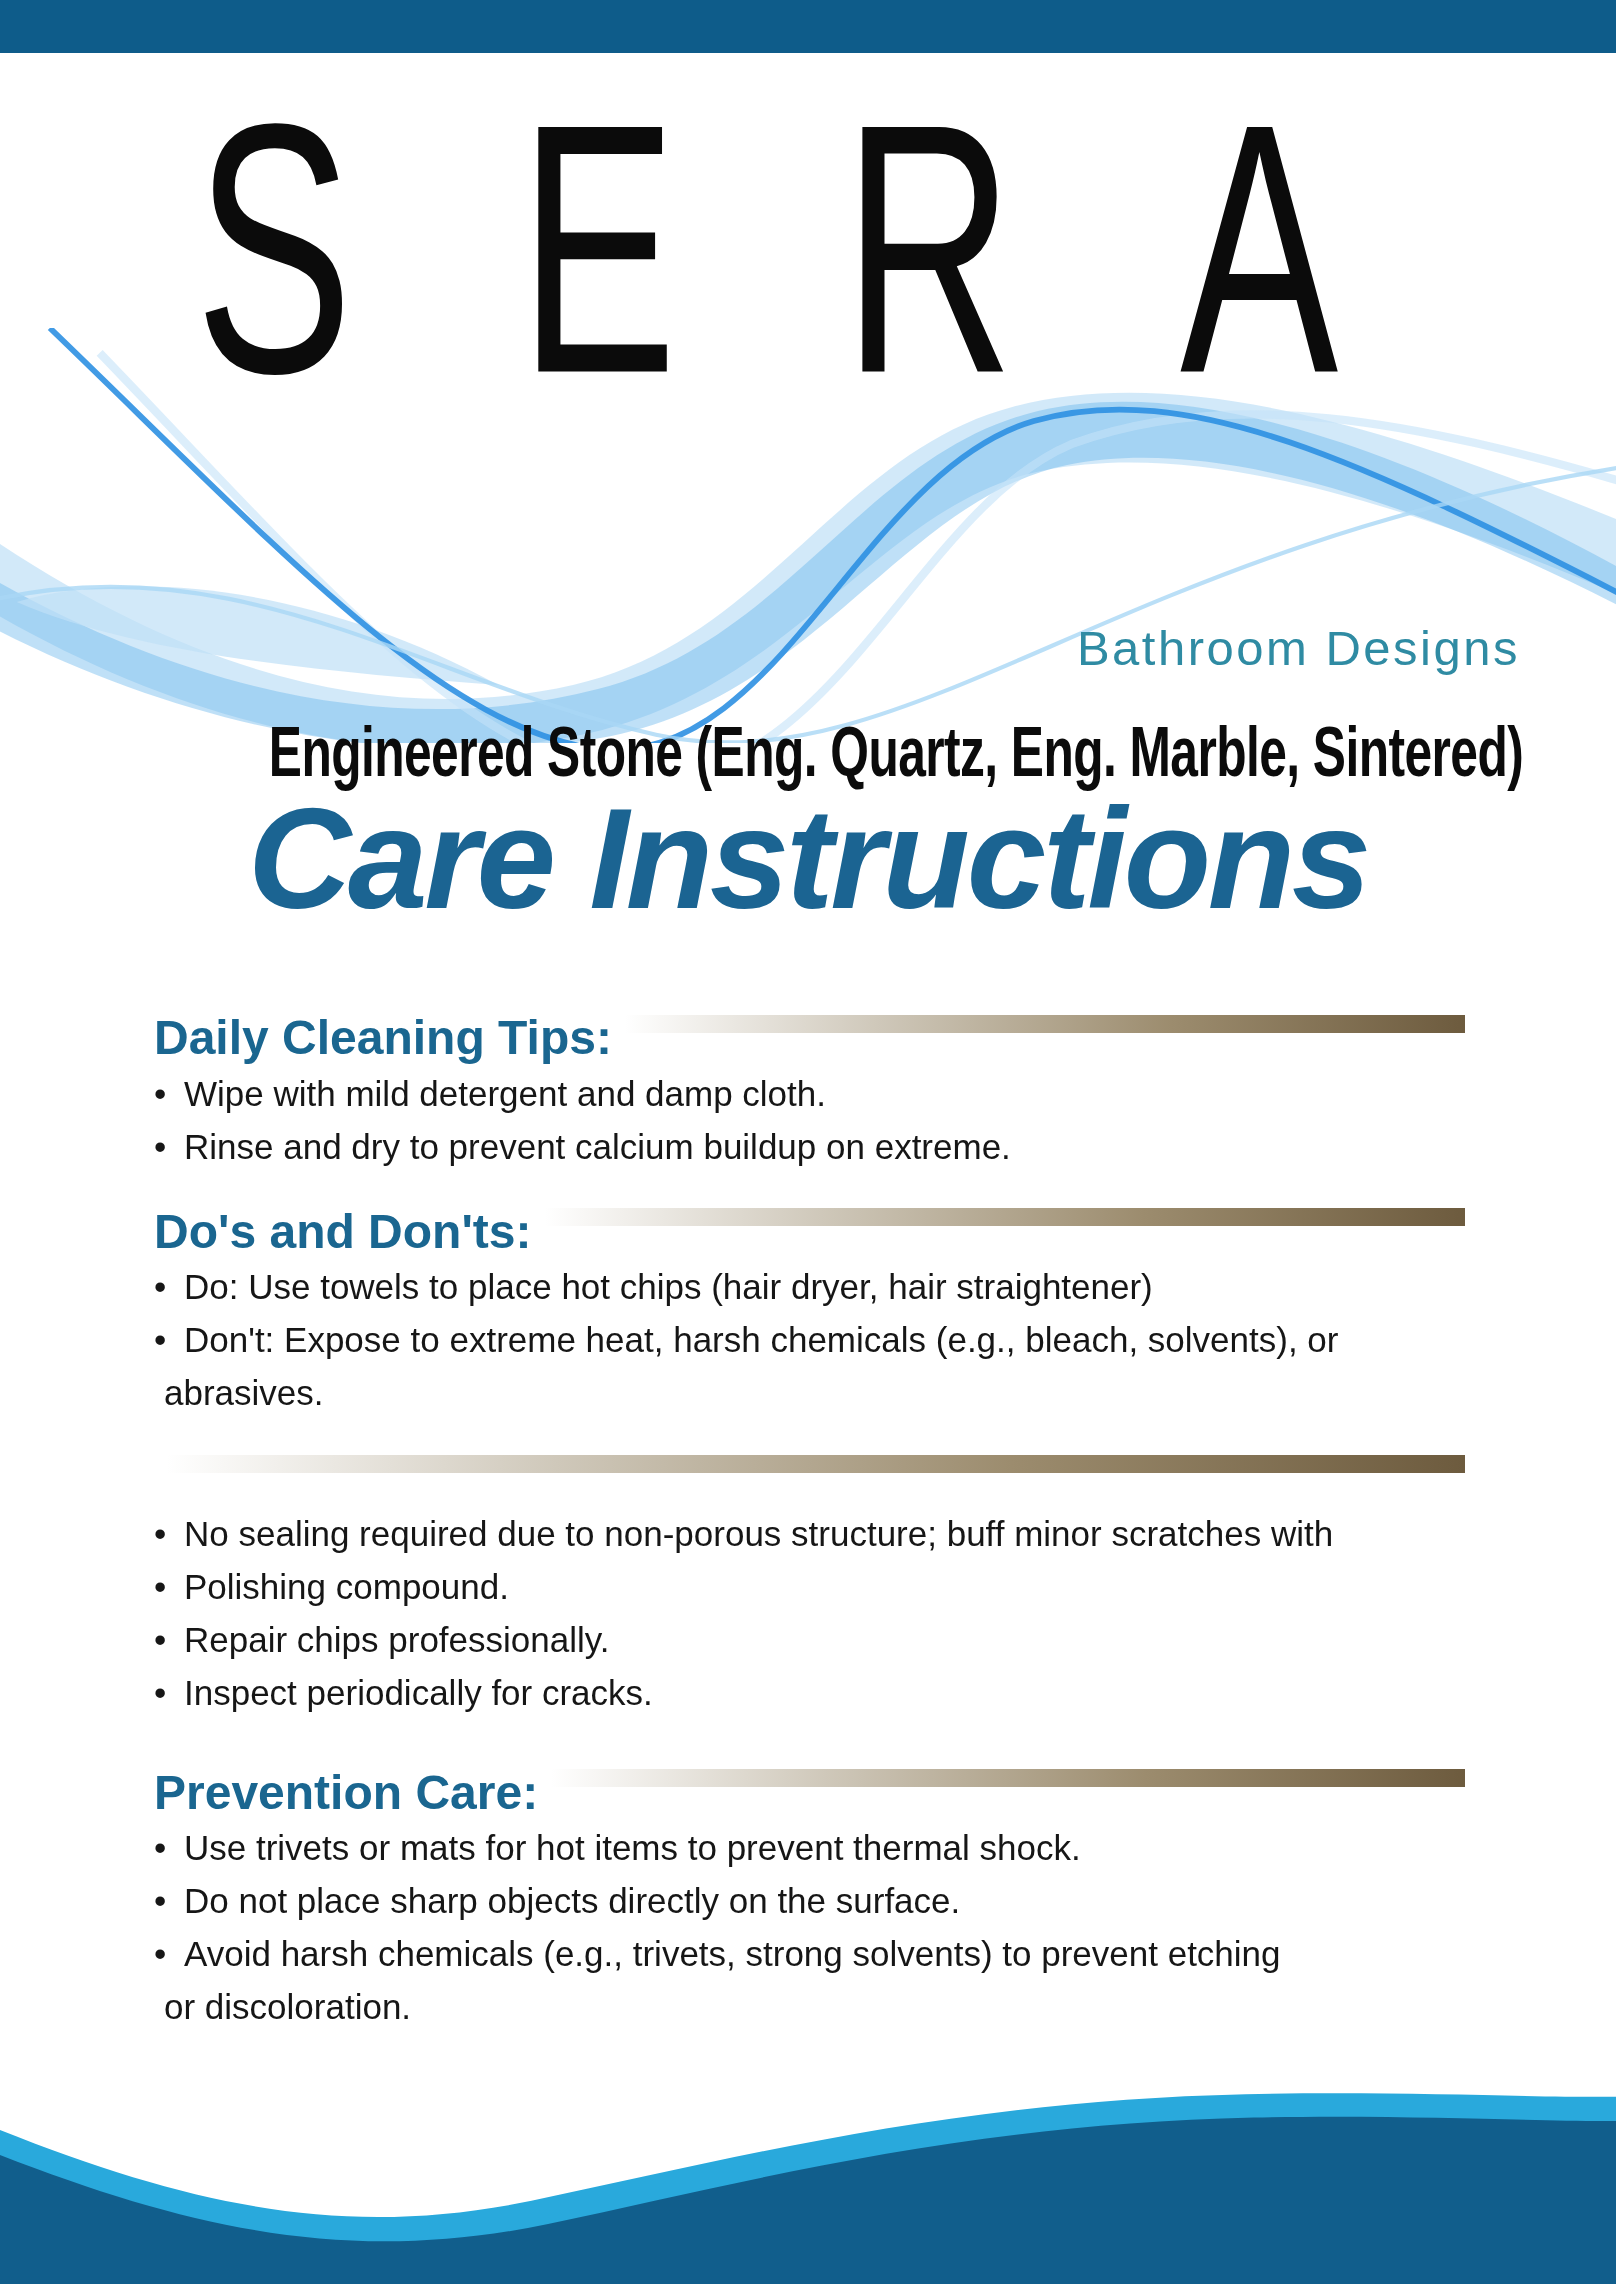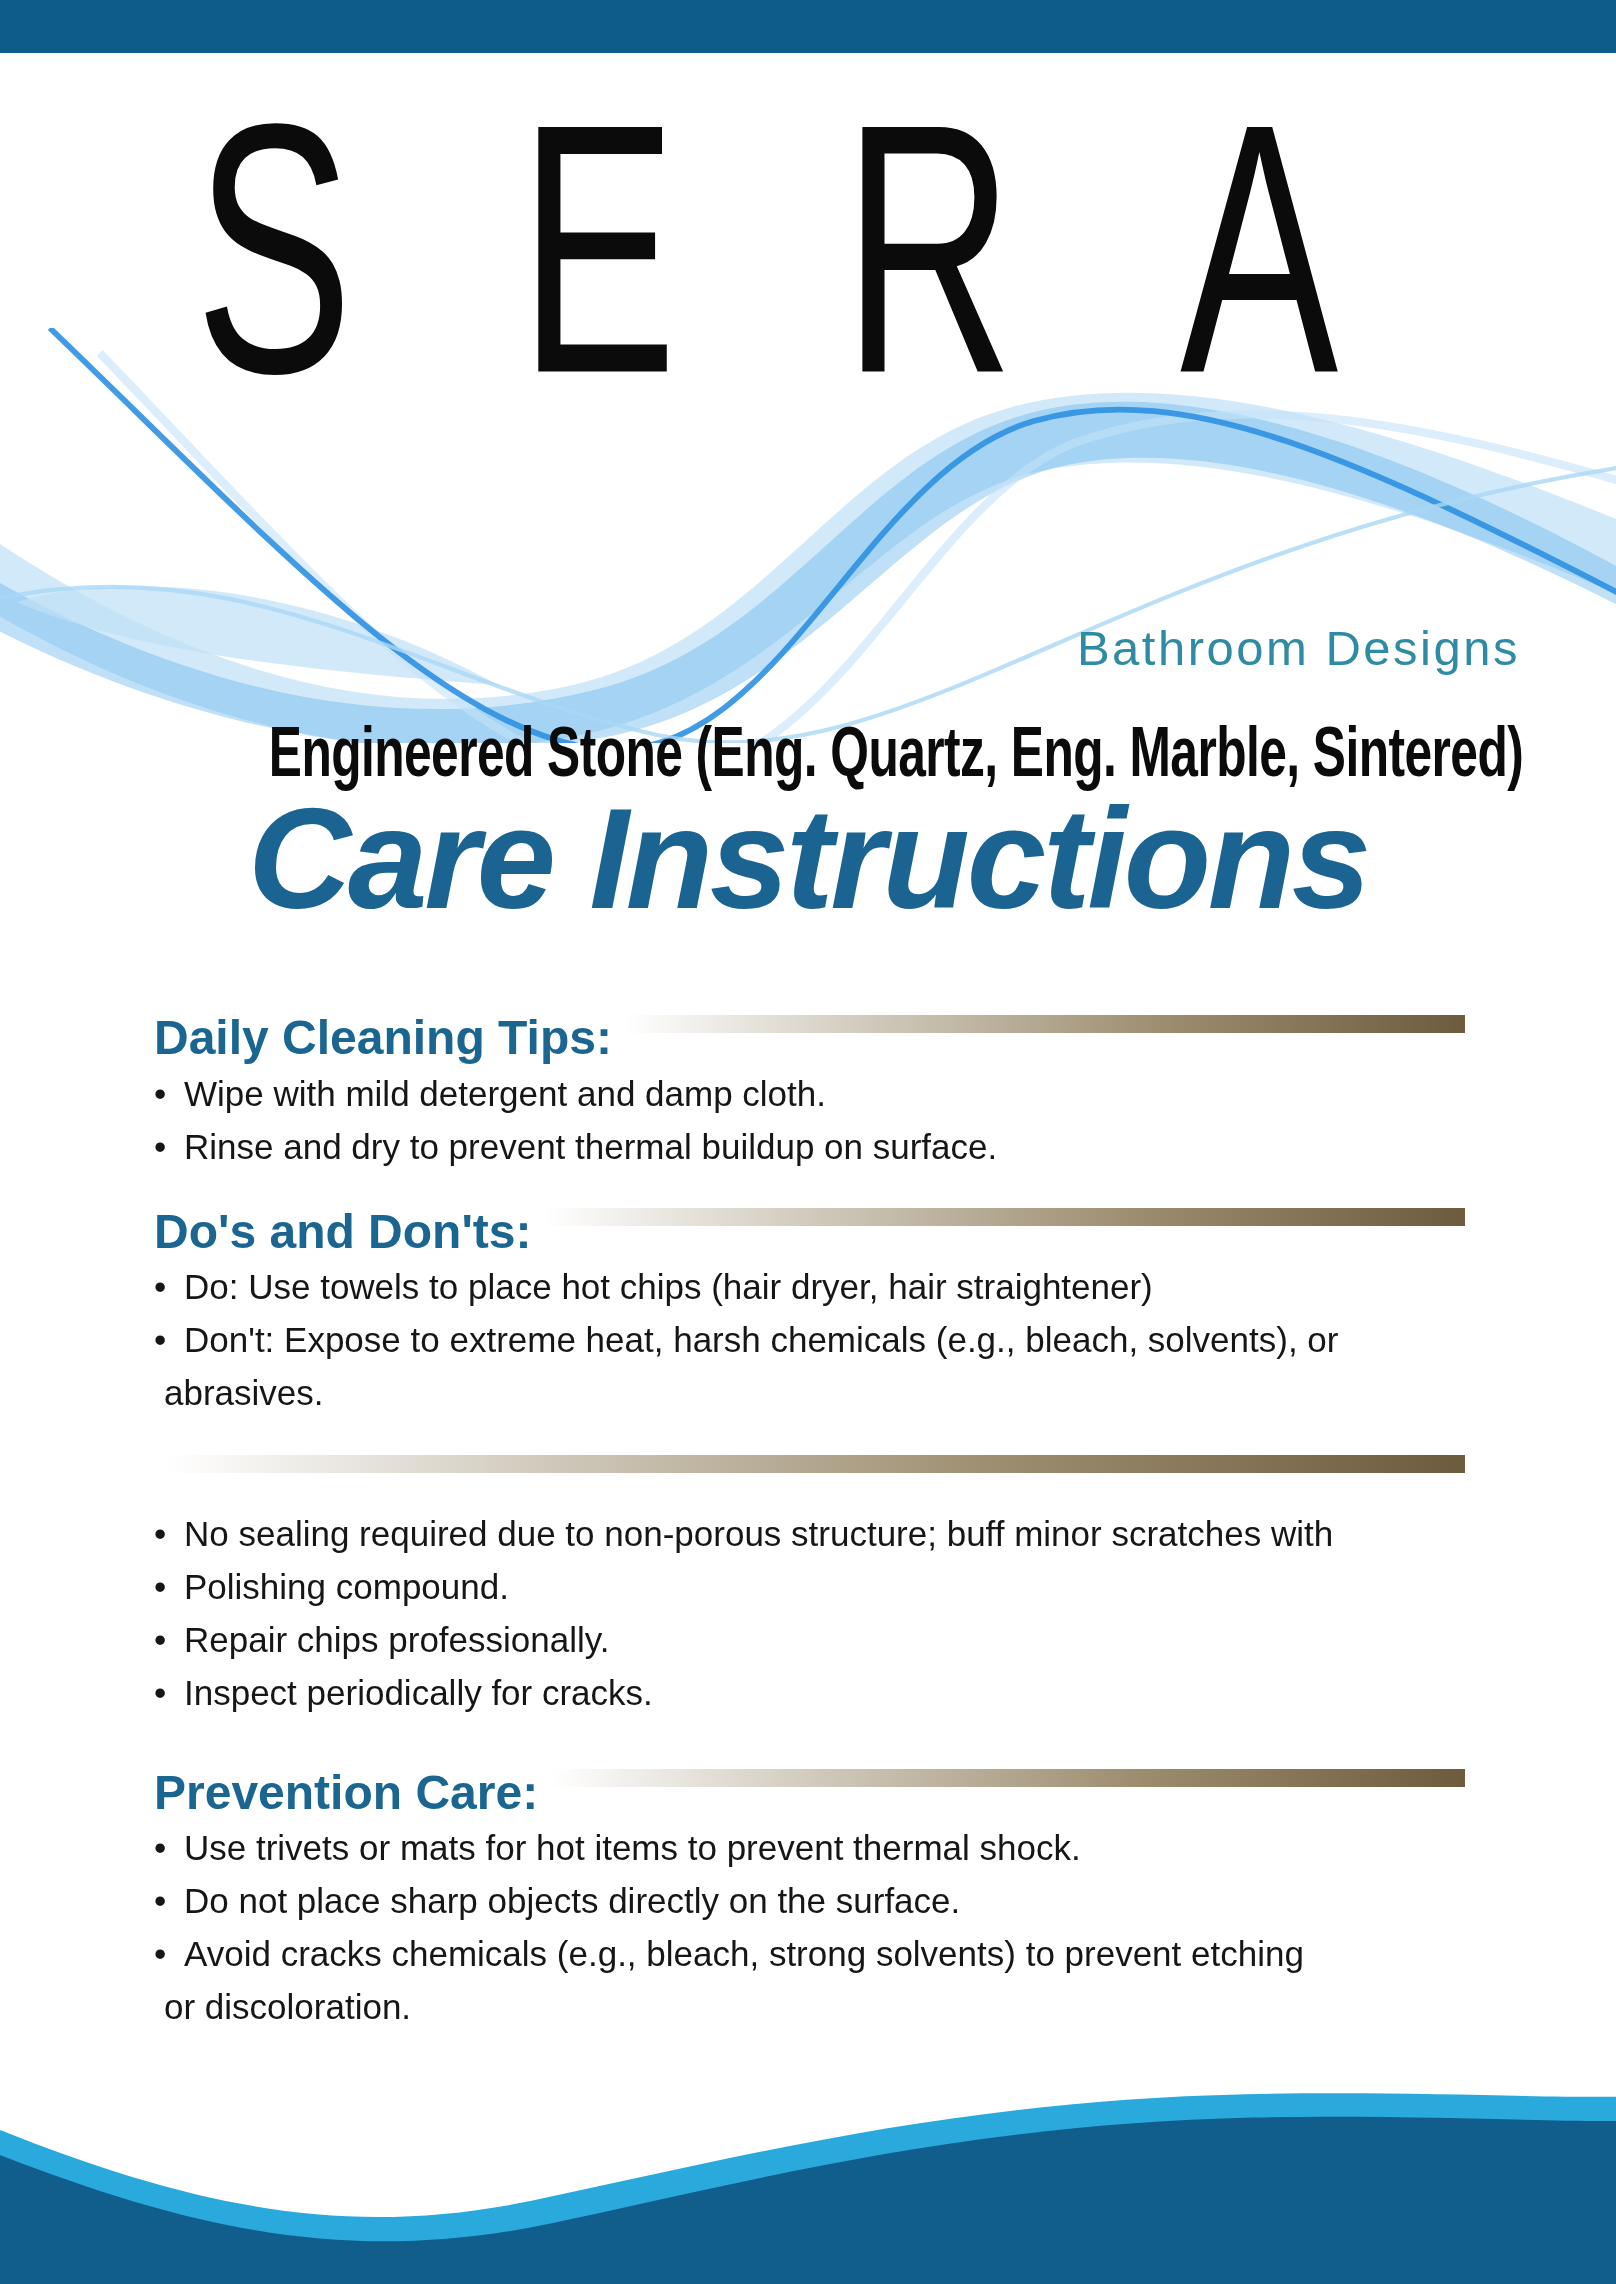--- a/index.html
+++ b/index.html
@@ -147,21 +147,21 @@
 <div class="page-title">Care Instructions</div>
 
 <main class="content">
   <section class="section">
     <div class="sec-head">
       <span class="sec-title">Daily Cleaning Tips:</span>
       <span class="sec-bar"></span>
     </div>
     <div class="bullets">
         <div class="bullet-row"><span class="dot">•</span><span>Wipe with mild detergent and damp cloth.</span></div>
-        <div class="bullet-row"><span class="dot">•</span><span>Rinse and dry to prevent thermal buildup on surface.</span></div>
+        <div class="bullet-row"><span class="dot">•</span><span>Rinse and dry to prevent calcium buildup on extreme.</span></div>
       </div>
   </section>
 
   <section class="section">
     <div class="sec-head">
       <span class="sec-title">Do's and Don'ts:</span>
       <span class="sec-bar"></span>
     </div>
     <div class="bullets">
         <div class="bullet-row"><span class="dot">•</span><span>Do: Use towels to place hot chips (hair dryer, hair straightener)</span></div>
@@ -183,21 +183,21 @@
   </section>
 
   <section class="section extra-gap">
     <div class="sec-head">
       <span class="sec-title">Prevention Care:</span>
       <span class="sec-bar"></span>
     </div>
     <div class="bullets">
         <div class="bullet-row"><span class="dot">•</span><span>Use trivets or mats for hot items to prevent thermal shock.</span></div>
         <div class="bullet-row"><span class="dot">•</span><span>Do not place sharp objects directly on the surface.</span></div>
-        <div class="bullet-row"><span class="dot">•</span><span>Avoid cracks chemicals (e.g., bleach, strong solvents) to prevent etching</span></div>
+        <div class="bullet-row"><span class="dot">•</span><span>Avoid harsh chemicals (e.g., trivets, strong solvents) to prevent etching</span></div>
         <div class="bullet-row cont"><span>or discoloration.</span></div>
       </div>
   </section>
 </main>
 
 <svg class="footer-wave" viewBox="0 0 1946 250" preserveAspectRatio="none" aria-hidden="true">
   <path d="M0,65 C240,160 420,195 640,150 C900,95 1150,30 1500,22 C1680,18 1850,26 1946,25
            L1946,250 L0,250 Z" fill="#29A9DC"></path>
   <path d="M0,95 C245,190 430,225 660,178 C920,122 1165,58 1510,50 C1690,46 1855,55 1946,54
            L1946,250 L0,250 Z" fill="#115E8C"></path>

